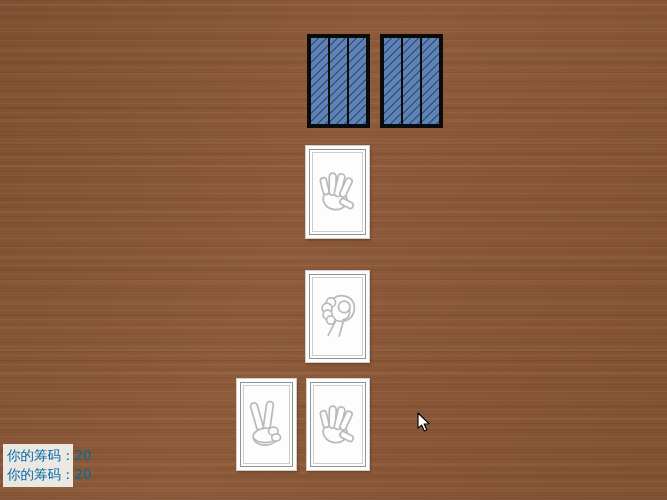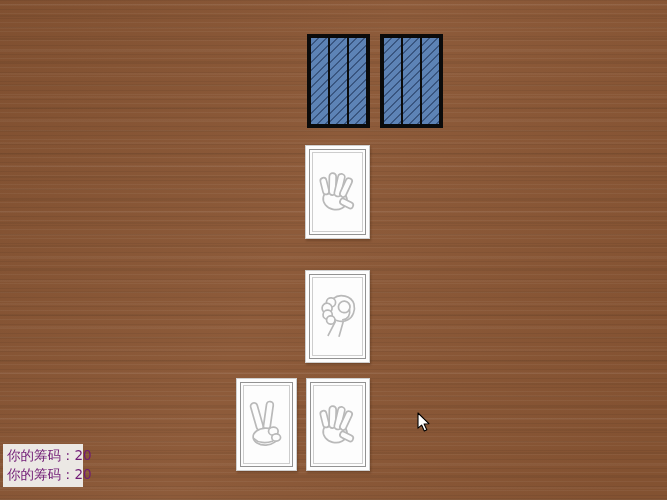--- a/index.html
+++ b/index.html
@@ -35,22 +35,22 @@
   .frame{position:absolute;pointer-events:none;}
   .frame.f1{inset:3px;border:1px solid #929292;}
   .frame.f2{inset:6px;border:1px solid #cdcdcd;}
   #played-top{left:305px;top:145px;width:65px;height:94px;}
   #played-bottom{left:305px;top:270px;width:65px;height:93px;}
   #hand-scissors{left:236px;top:378px;width:61px;height:93px;}
   #hand-paper{left:306px;top:378px;width:64px;height:93px;}
   .hand-icon{display:block;}
   
   .hud{
-    position:absolute;left:3px;top:444px;width:80px;box-sizing:border-box;
-    background:#ebe8e4;color:#701a75;padding:2px 4px 3px 4px;
+    position:absolute;left:3px;top:444px;width:70px;box-sizing:border-box;
+    background:#ebe8e4;color:#0369a1;padding:2px 4px 3px 4px;
     font-size:13.5px;line-height:19px;
   }
   .hud-row{display:flex;white-space:nowrap;}
   .hud-row .val{margin-left:auto;padding-right:13px;}
   
   .cursor{position:absolute;left:417px;top:412px;}
 </style>
 </head>
 <body>
 

